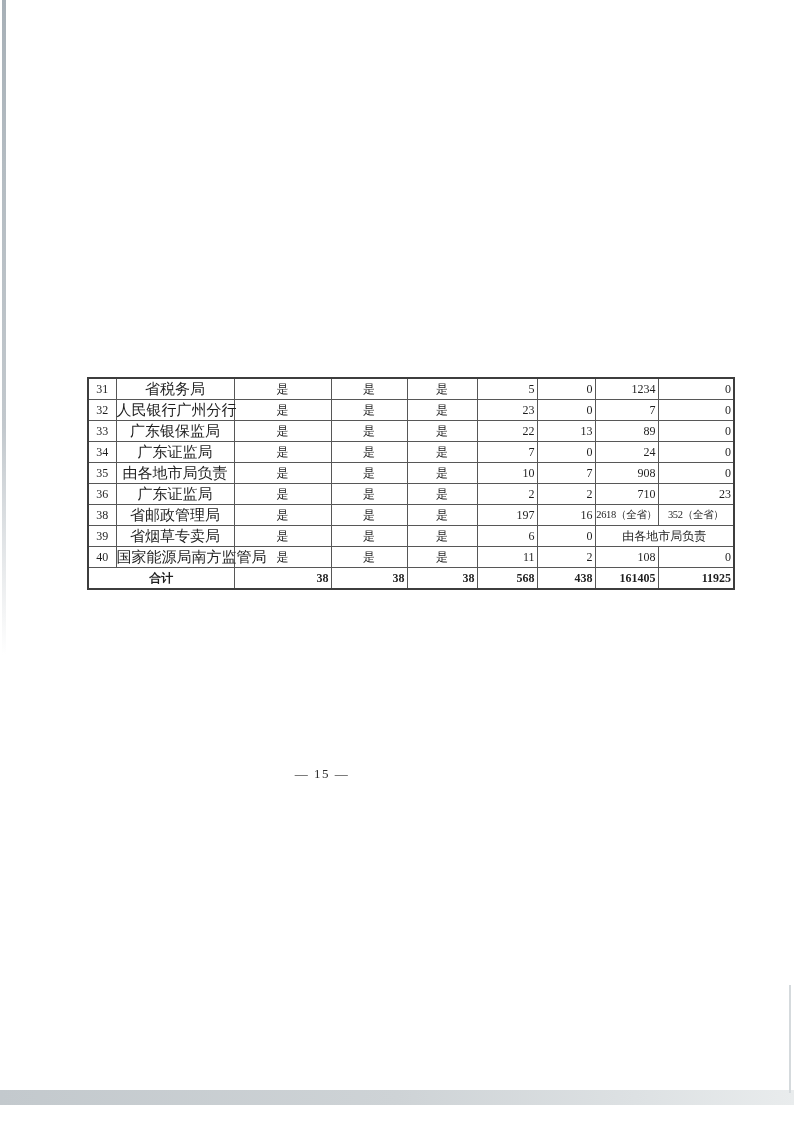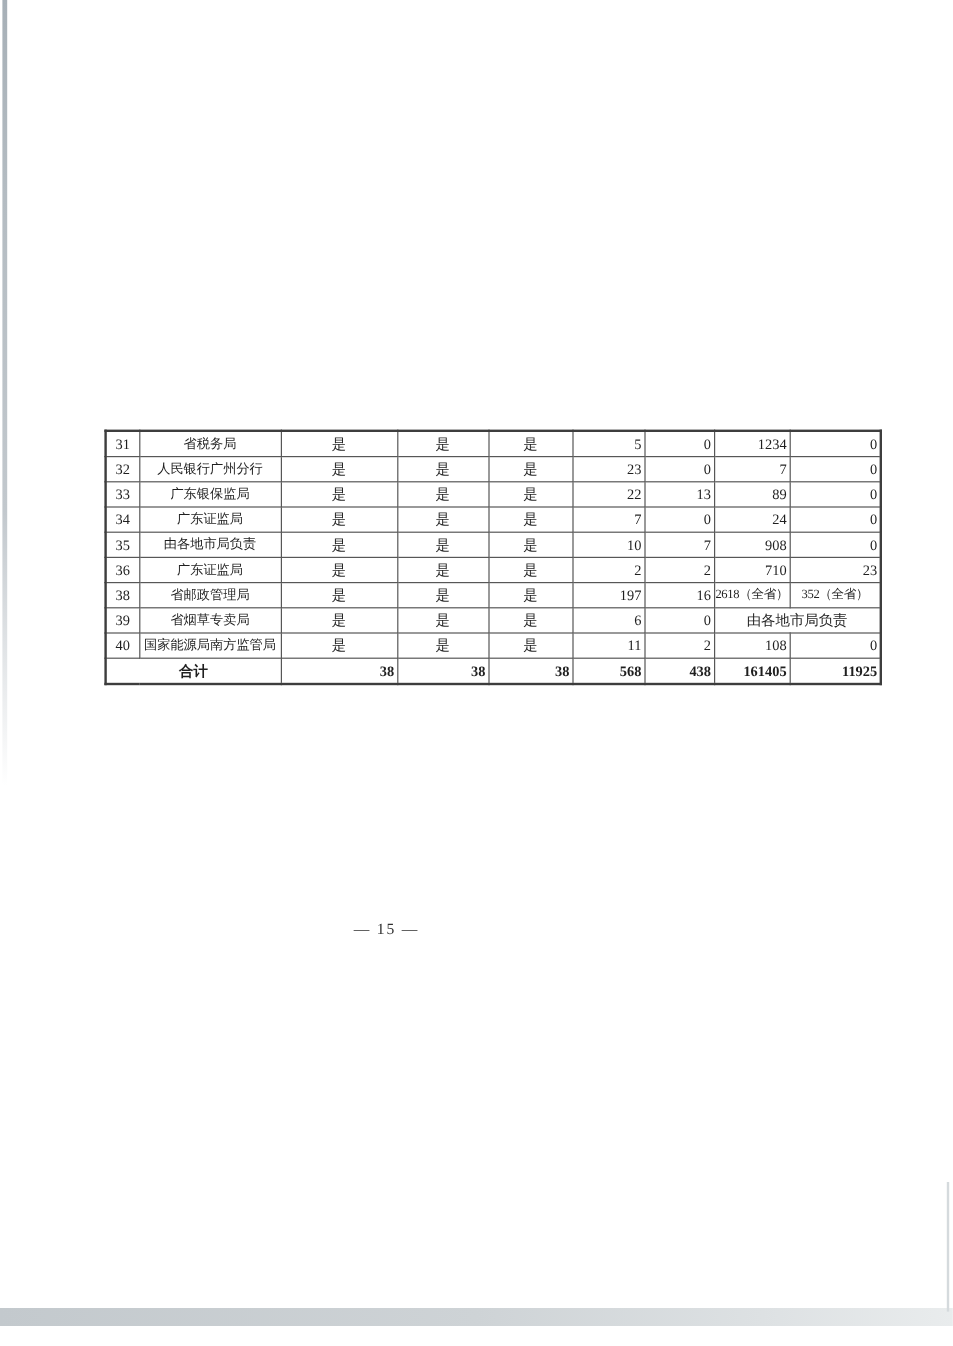--- a/index.html
+++ b/index.html
@@ -22,38 +22,38 @@
   }
   .scan-band-bottom {
     position:absolute; left:0; top:1090px; width:794px; height:15px;
     background:linear-gradient(to right,#c3c9cd 0%,#ced3d6 50%,#dde1e3 80%,#e9eced 100%);
   }
   .scan-edge-right {
     position:absolute; right:3px; top:985px; width:2px; height:108px;
     background:#d5dadd;
   }
   
-  .table-wrap { position:absolute; left:87px; top:358px;border-radius:15px; }
+  .table-wrap { position:absolute; left:87px; top:377px;border-radius:15px; }
   table {
     border-collapse:collapse; table-layout:fixed;
     width:646px;
     border:2px solid #3d3d3d;
   }
   td {
     border:1px solid #575757;
     height:20px;
     font-size:12px;
     color:#1f1f1f;
     padding:0;
     white-space:nowrap;
     line-height:20px;
   }
   .c-center { text-align:center; }
   .c-num { text-align:right; padding-right:2px; }
-  .c-name { font-size:11px; }
+  .c-name { font-size:15px; }
   .c-small { font-size:10.5px; letter-spacing:-0.3px; text-align:center;margin-left:36px; }
   .total-row td { font-weight:bold; }
   
   .page-number {
     position:absolute; top:766px; left:0; width:644px;
     text-align:center;
     font-size:13px;
     color:#2e2e2e;
     letter-spacing:1.5px;
   }

